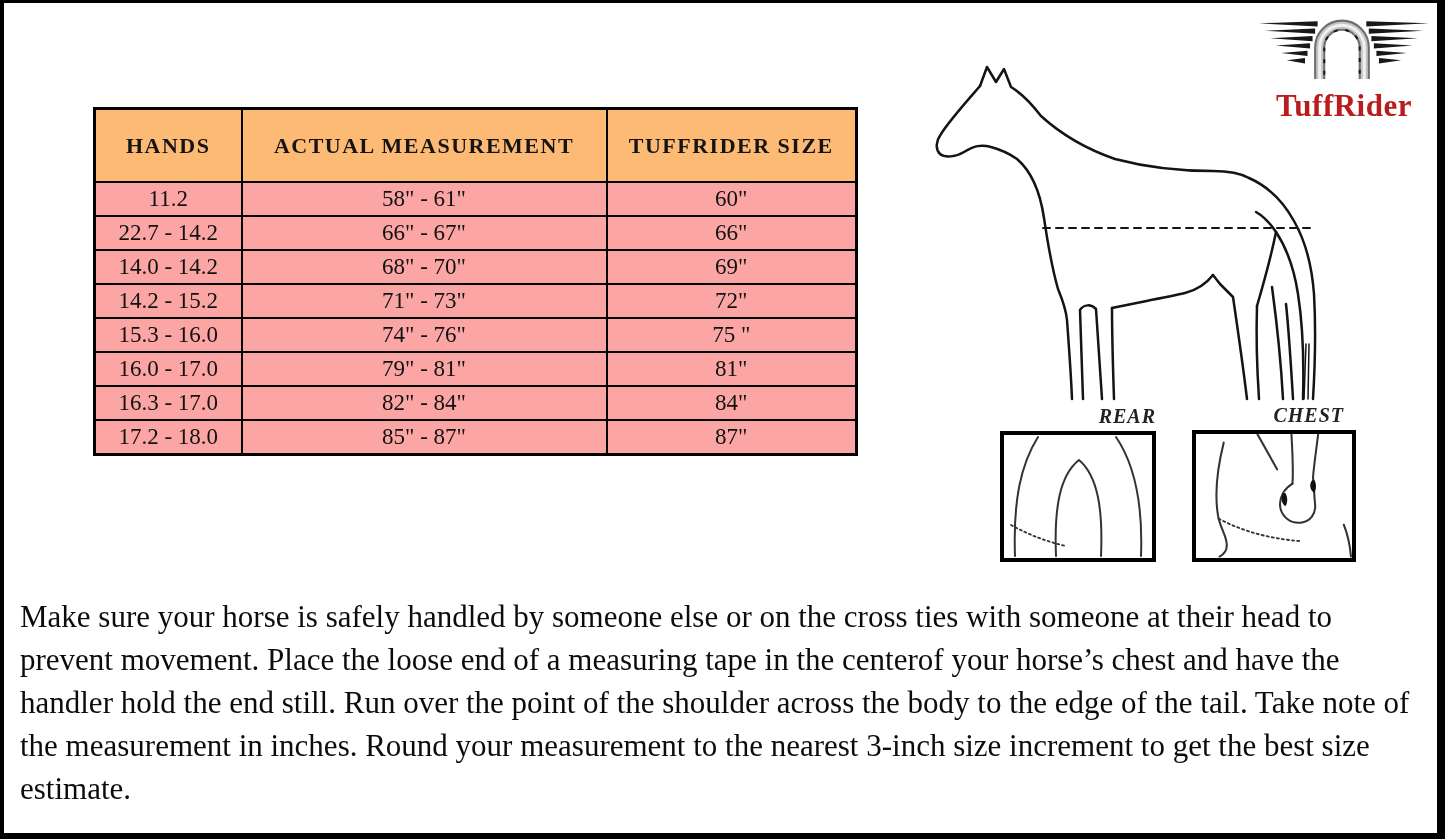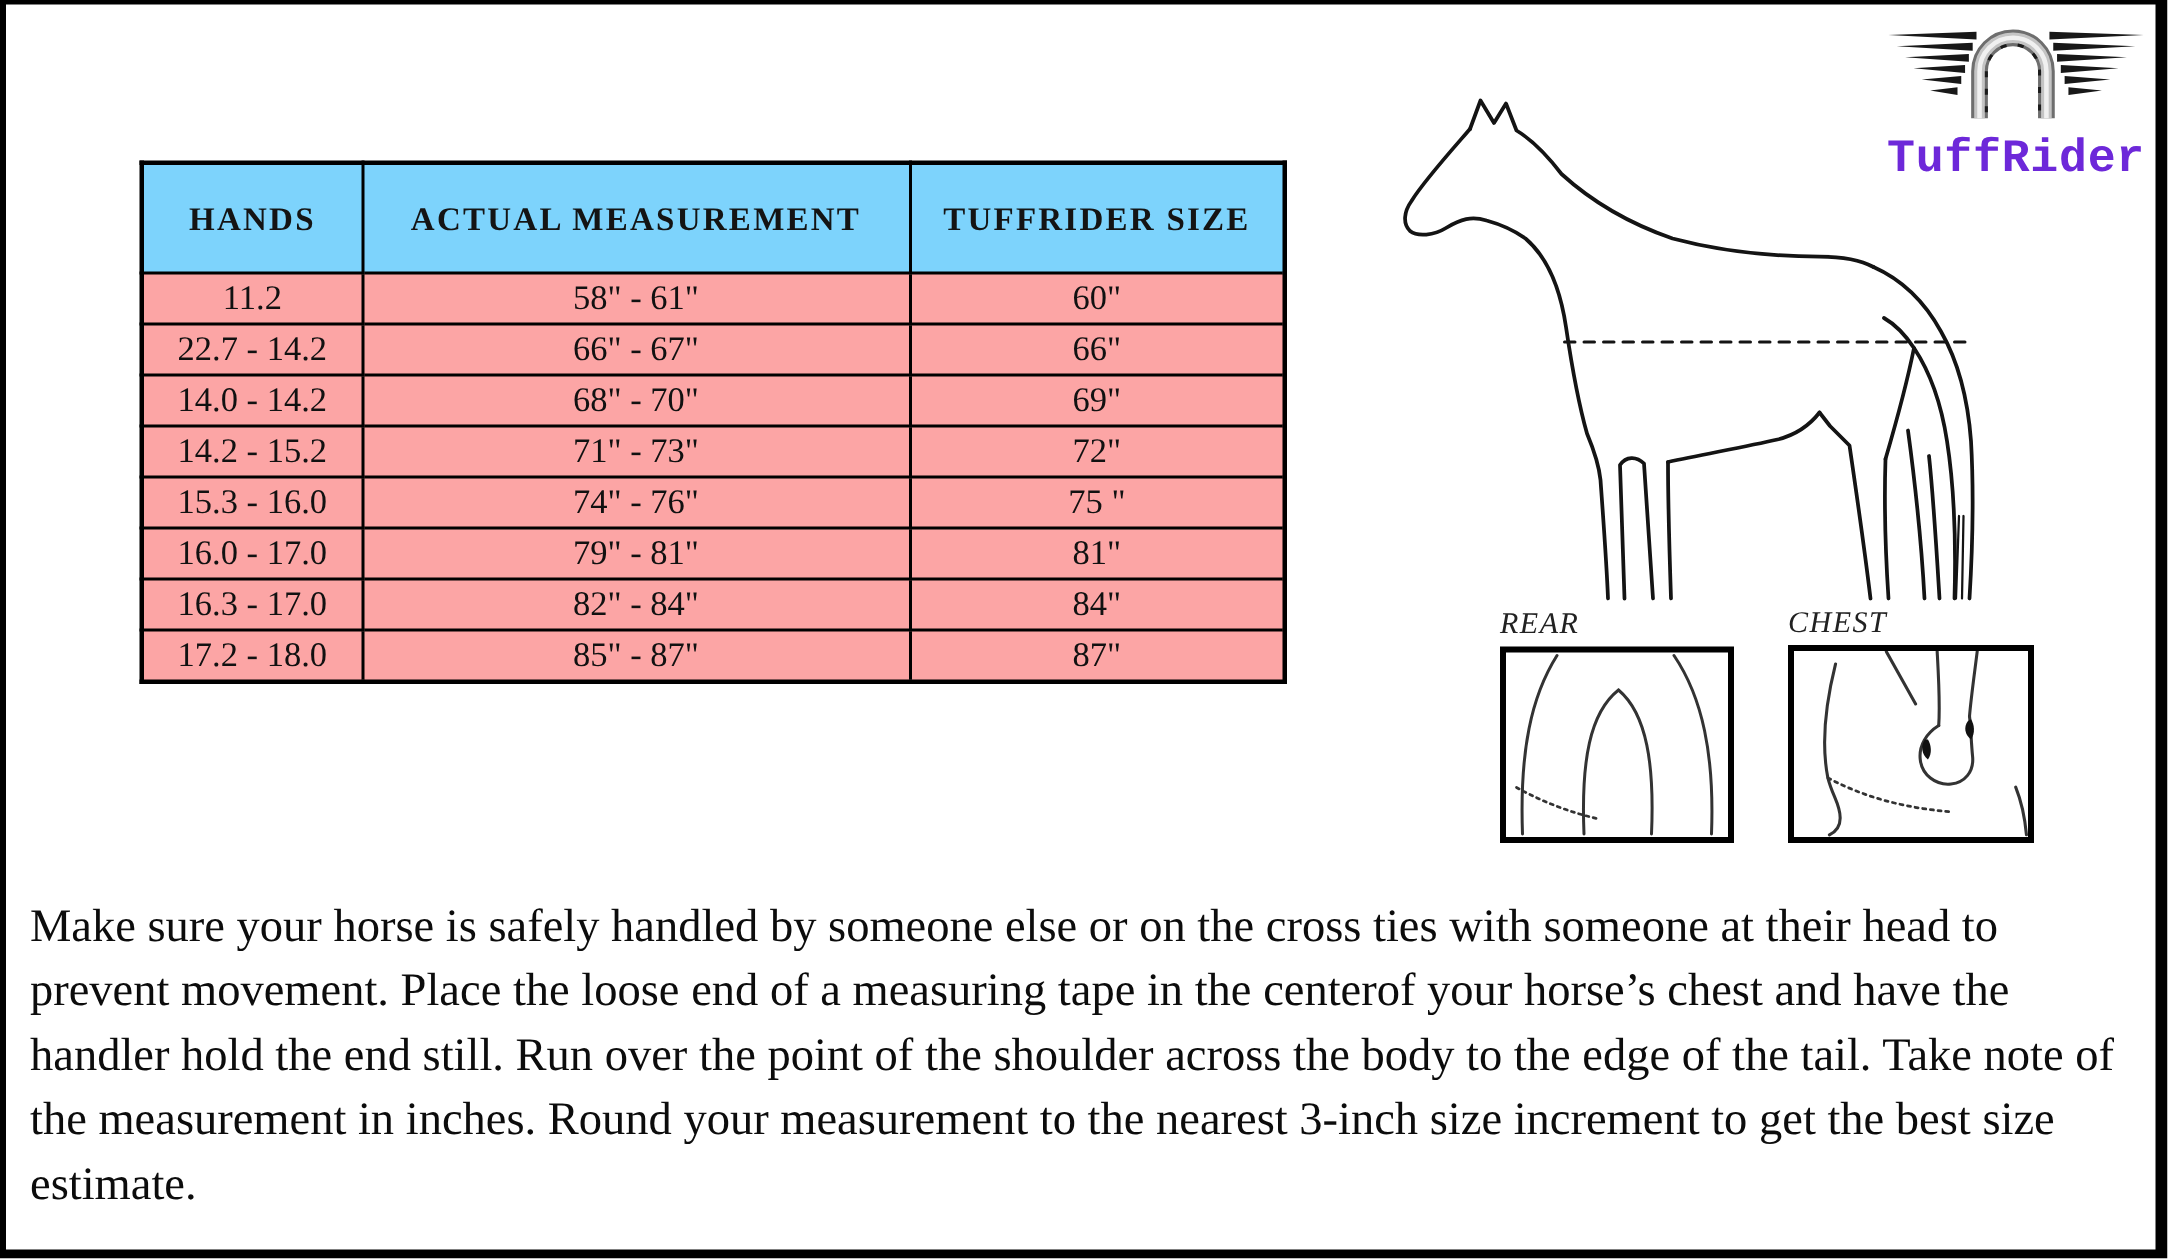--- a/index.html
+++ b/index.html
@@ -34,26 +34,26 @@
   .size-table td{
     height:32px;
     font-size:23px;
     background:#fca5a5;
   }
   
   .horse-wrap{position:absolute;left:911px;top:50px;width:420px;height:352px;}
   
   .logo{position:absolute;left:1246px;top:8px;width:188px;text-align:center;}
   .logo-text{
-    font-family:Liberation Mono, monospace;
+    font-family:Liberation Serif, serif;
     font-weight:bold;font-size:31px;letter-spacing:0.5px;
-    color:#6d28d9;margin-top:0px;line-height:30px;
-  }
-  
-  .detail{position:absolute;text-align:left;}
+    color:#b91c1c;margin-top:0px;line-height:30px;
+  }
+  
+  .detail{position:absolute;text-align:right;font-weight:bold;}
   .detail-label{
     font-style:italic;font-size:20px;letter-spacing:1px;
     color:#222;margin-bottom:4px;line-height:22px;
   }
   .detail-box{
     border:4px solid #000;background:#fff;
     box-sizing:border-box;
   }
   .detail-rear{left:996px;top:402px;width:156px;}
   .detail-chest{left:1188px;top:401px;width:152px;}
@@ -72,21 +72,21 @@
 
 <div class="page">
 
   <table class="size-table">
     <colgroup>
         <col style="width:147px">
         <col style="width:365px">
         <col style="width:250px">
       </colgroup>
     <thead>
-      <tr style="background:#7dd3fc;">
+      <tr style="background:#fdba74;">
         <th>HANDS</th>
         <th>ACTUAL MEASUREMENT</th>
         <th>TUFFRIDER SIZE</th>
       </tr>
     </thead>
     <tbody>
       <tr>
         <td>11.2</td>
         <td>58" - 61"</td>
         <td>60"</td>

